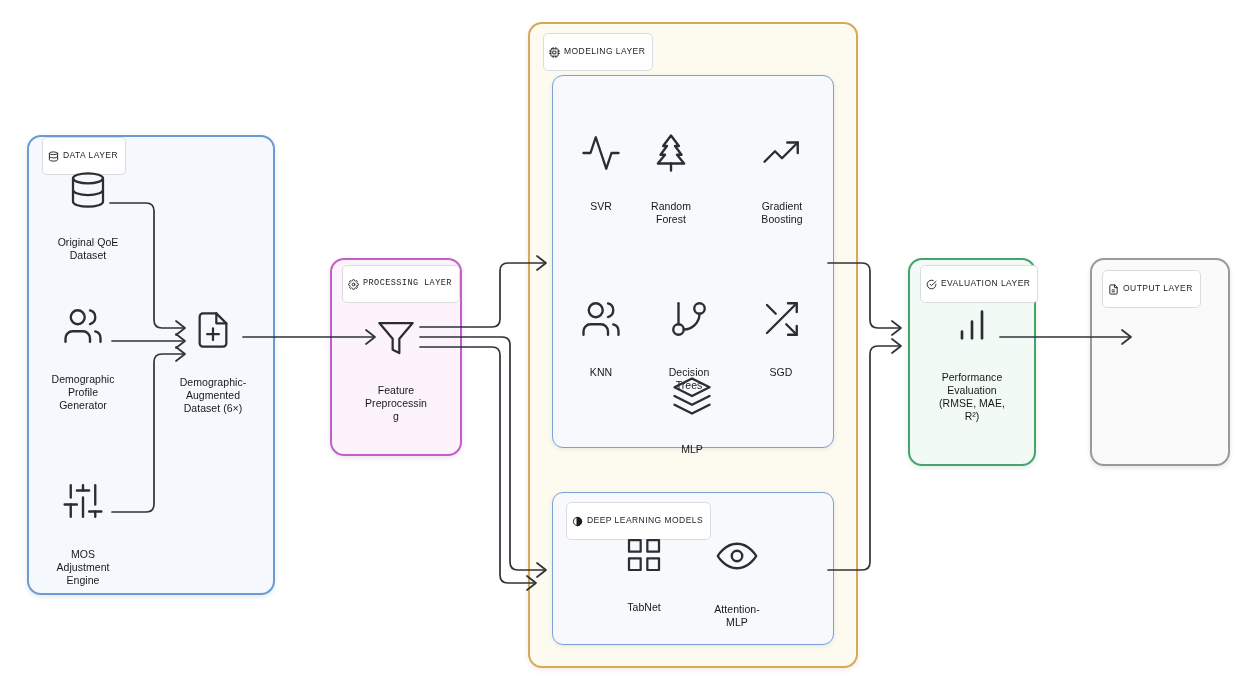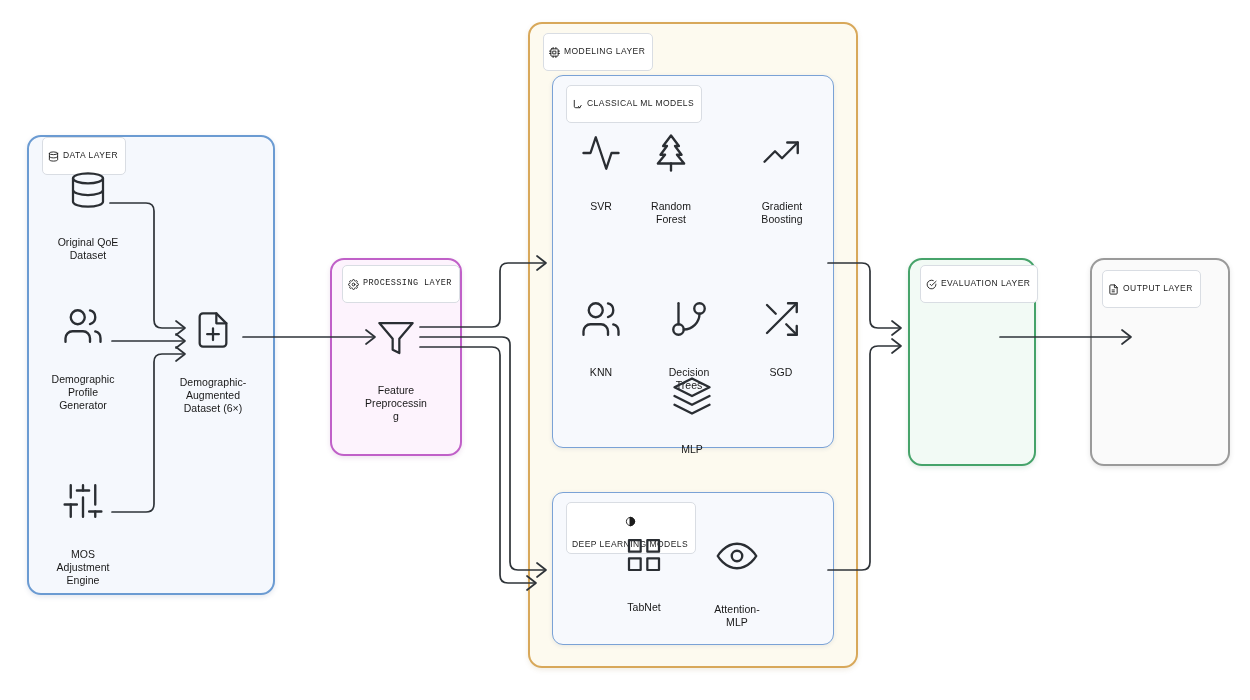--- a/index.html
+++ b/index.html
@@ -63,21 +63,21 @@
     font-weight: 400;
     white-space: pre-line;
   }
   .chip svg { flex: 0 0 auto; display:block; }
   .chip-label { display:block; }
 
   .chip-data       { left:42px;  top:137px; }
   .chip-processing { left:342px; top:265px; width:auto; }
   .chip-modeling   { left:543px; top:33px;  }
   .chip-classical  { left:566px; top:85px;  }
-  .chip-deep       { left:566px; top:502px;flex-direction:column; }
+  .chip-deep       { left:566px; top:502px; }
   .chip-evaluation { left:920px; top:265px; }
   .chip-output     { left:1102px;top:270px; }
 
   
   .node {
     position: absolute;
     display: flex;
     flex-direction: column;
     align-items: center;
     text-align: center;
@@ -199,29 +199,20 @@
     <span>
       <svg width="11" height="11" viewBox="0 0 24 24" fill="none" stroke="#1c1c1c" stroke-width="2" stroke-linecap="round" stroke-linejoin="round">
         <rect x="4" y="4" width="16" height="16" rx="2"></rect>
           <rect x="9" y="9" width="6" height="6"></rect>
         <path d="M9 1v3M15 1v3M9 20v3M15 20v3M20 9h3M20 14h3M1 9h3M1 14h3"></path>
       </svg>
     </span>
     <span class="chip-label" style="white-space: pre-line;">MODELING LAYER</span>
   </div>
 
-  <div class="chip chip-classical">
-    <span>
-      <svg width="11" height="11" viewBox="0 0 24 24" fill="none" stroke="#1c1c1c" stroke-width="2" stroke-linecap="round" stroke-linejoin="round">
-        <path d="M5 3v13a3 3 0 0 0 3 3h9"></path>
-          <path d="M20 14l-3 5-3-3"></path>
-      </svg>
-    </span>
-    <span class="chip-label" style="white-space: pre-line;">CLASSICAL ML MODELS</span>
-  </div>
 
   <div class="chip chip-deep">
     <span>
       <svg width="11" height="11" viewBox="0 0 24 24" fill="none" stroke="#1c1c1c" stroke-width="2" stroke-linecap="round" stroke-linejoin="round">
         <circle cx="12" cy="12" r="9"></circle>
           <path d="M12 3v18" stroke-width="3"></path>
           <path d="M12 3a9 9 0 0 1 0 18z" fill="#1c1c1c"></path>
       </svg>
     </span>
     <span class="chip-label" style="white-space: pre-line;">DEEP LEARNING MODELS</span>
@@ -406,15 +397,28 @@
     <span class="glyph">
       <svg width="42" height="42" viewBox="0 0 24 24" fill="none" stroke="#2a2e33" stroke-width="1.35" stroke-linecap="round" stroke-linejoin="round">
         <path d="M1 12s4-7 11-7 11 7 11 7-4 7-11 7-11-7-11-7z"></path>
           <circle cx="12" cy="12" r="3"></circle>
       </svg>
     </span>
     <span class="caption" style="white-space: pre-line;">Attention-
 MLP</span>
   </div>
 
+  <div class="node n-perf">
+    <span class="glyph">
+      <svg width="40" height="40" viewBox="0 0 24 24" fill="none" stroke="#2a2e33" stroke-width="1.6" stroke-linecap="round" stroke-linejoin="round">
+        <path d="M12 20V10"></path>
+          <path d="M18 20V4"></path>
+          <path d="M6 20v-4"></path>
+      </svg>
+    </span>
+    <span class="caption" style="white-space: pre-line;">Performance
+Evaluation
+(RMSE, MAE,
+R²)</span>
+  </div>
 
 
 </div>
 
 </body></html>

